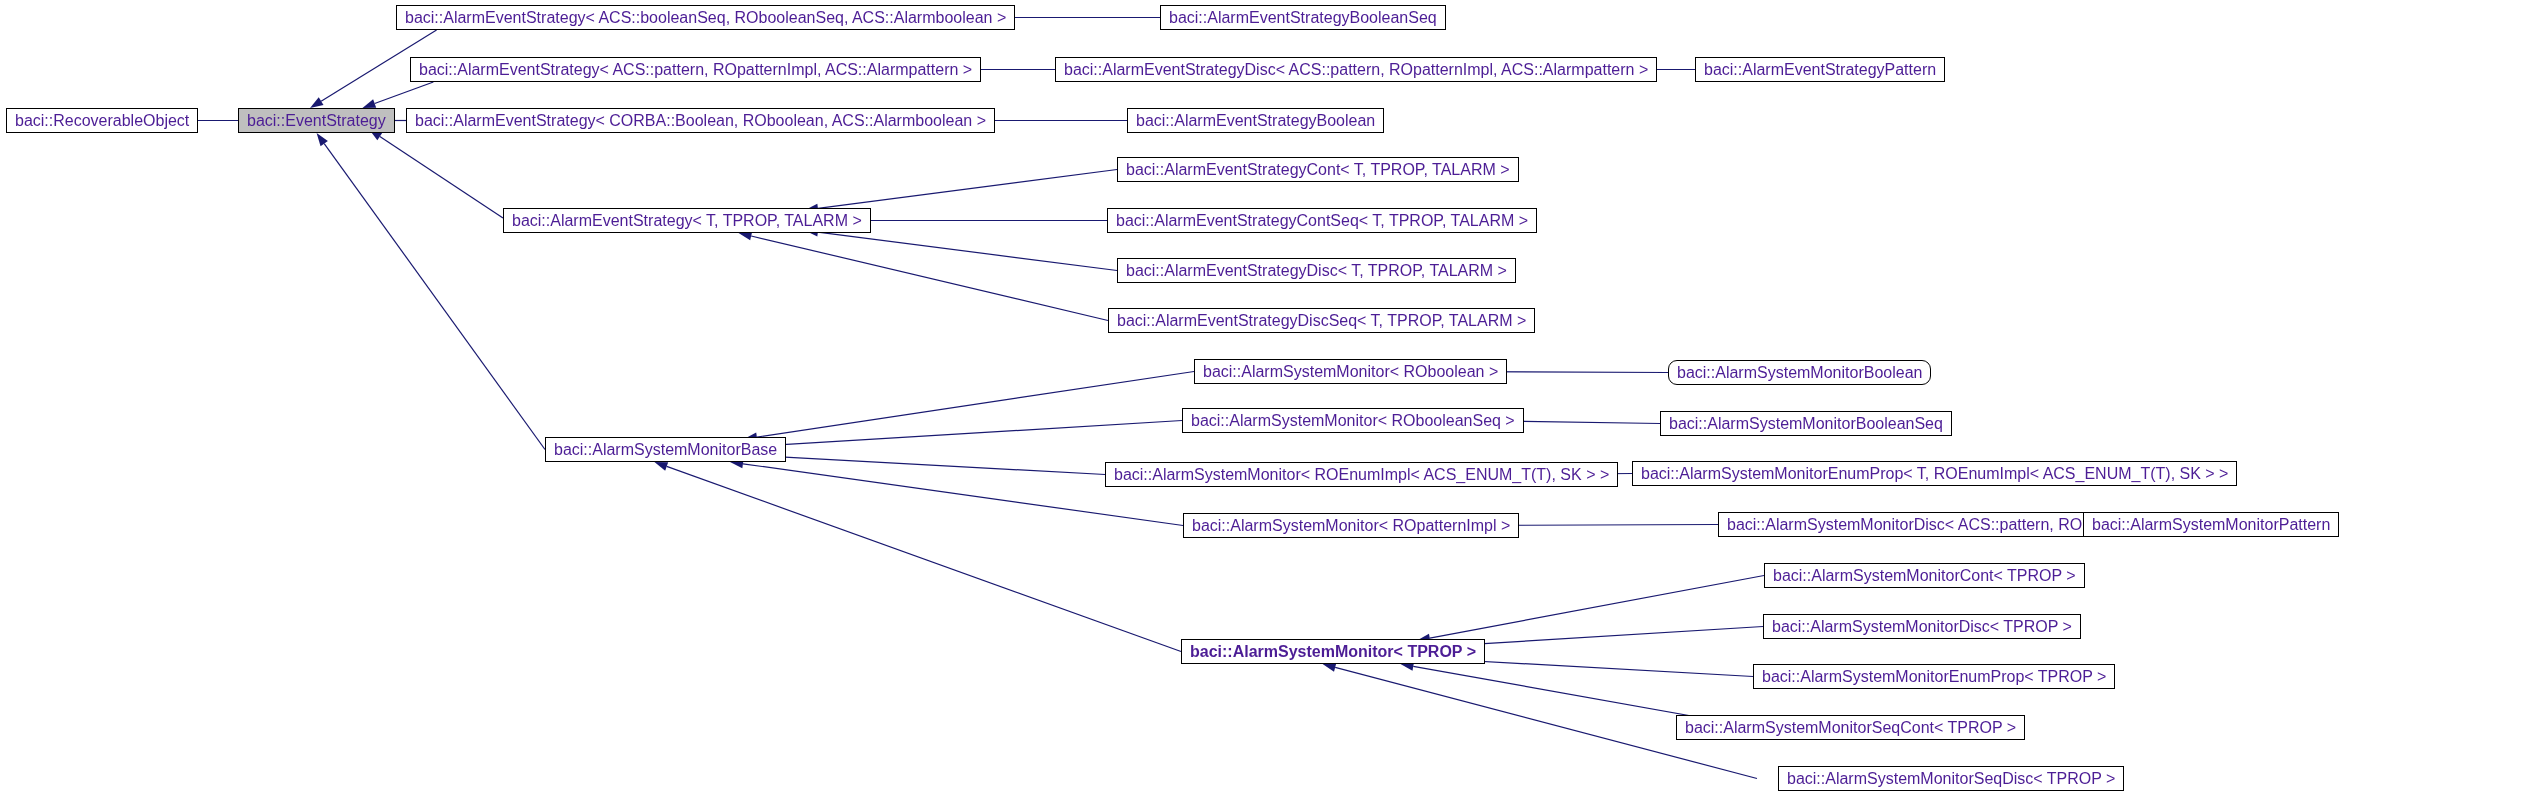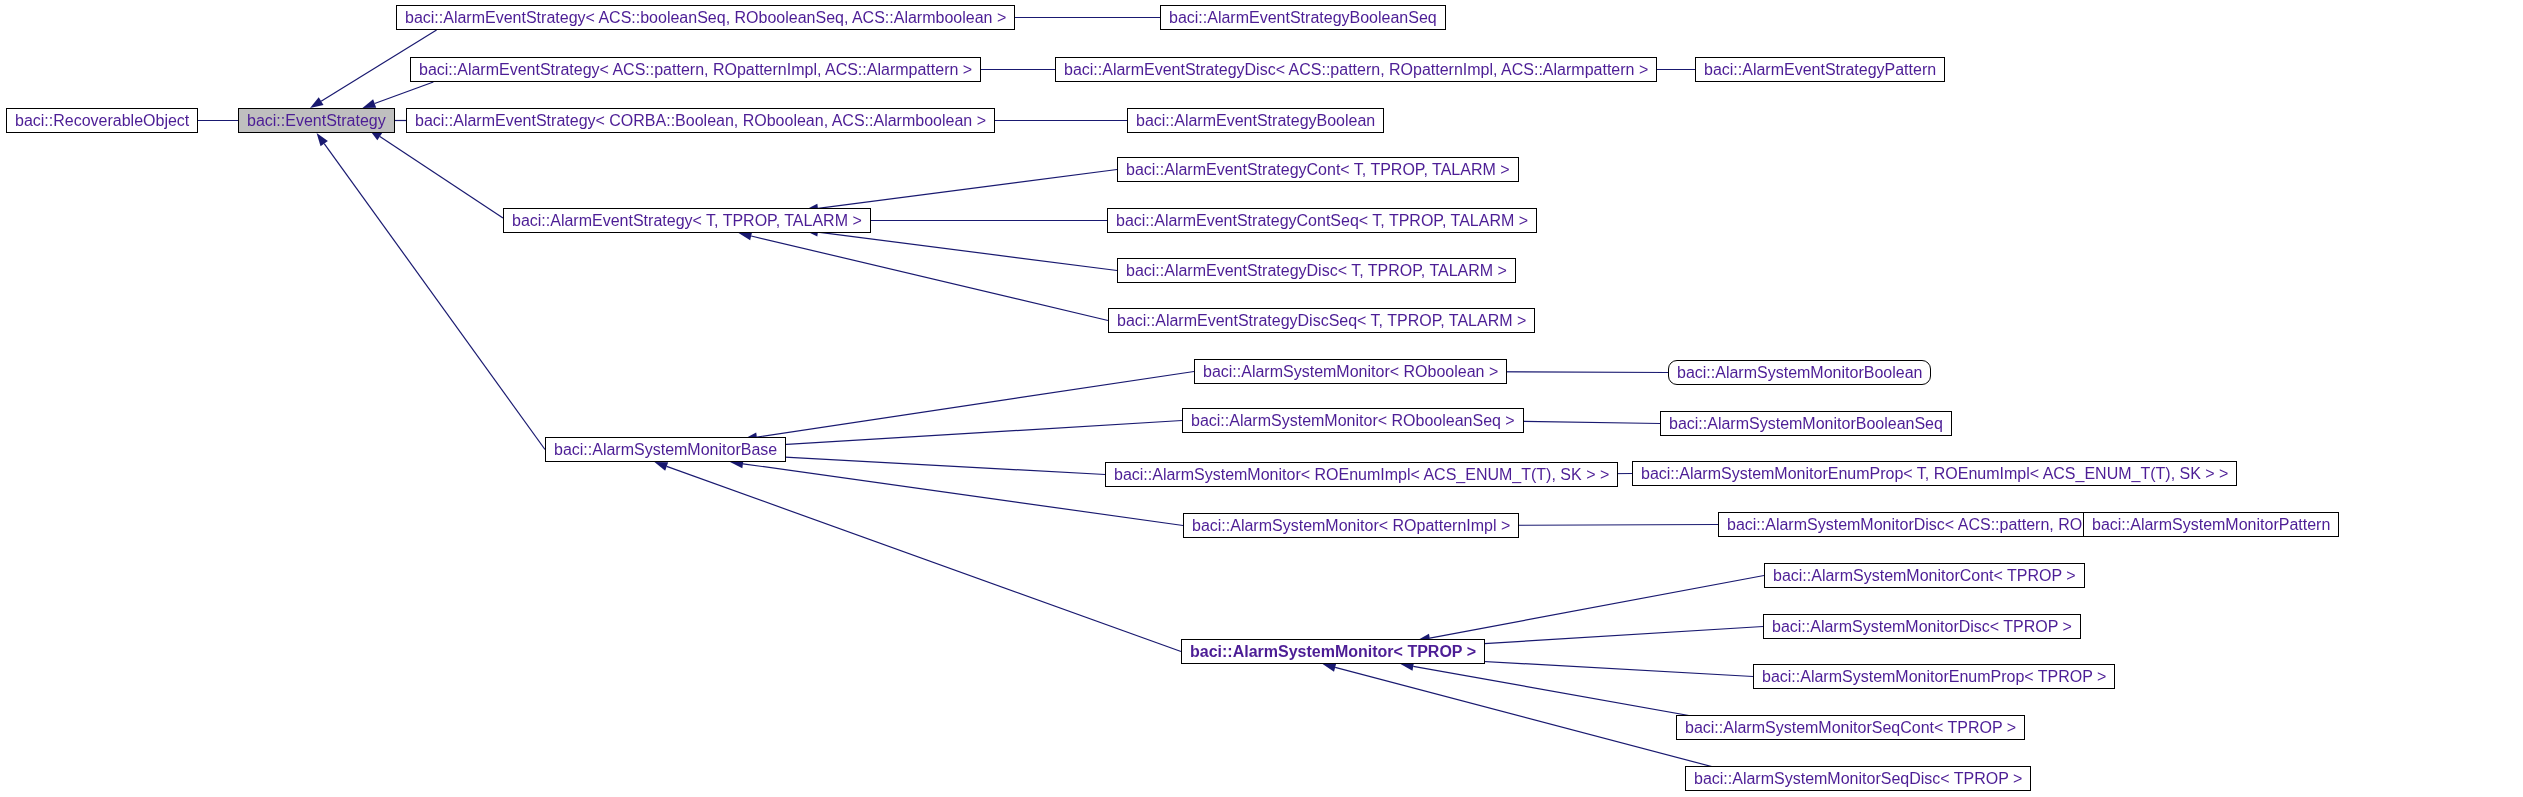--- a/index.html
+++ b/index.html
@@ -112,14 +112,14 @@
     <div class="node" style="left: 1181px; top: 639px; font-weight: bold;">baci::AlarmSystemMonitor&lt; TPROP &gt;</div>
     <div class="node" style="left: 1668px; top: 360px; border-radius: 9px;">baci::AlarmSystemMonitorBoolean</div>
     <div class="node" style="left: 1660px; top: 411px;">baci::AlarmSystemMonitorBooleanSeq</div>
     <div class="node" style="left: 1632px; top: 461px;">baci::AlarmSystemMonitorEnumProp&lt; T, ROEnumImpl&lt; ACS_ENUM_T(T), SK &gt; &gt;</div>
     <div class="node" style="left: 1718px; top: 512px;">baci::AlarmSystemMonitorDisc&lt; ACS::pattern, ROpatternImpl &gt;</div>
     <div class="node" style="left: 2067px; top: 512px; margin-left: 16px;">baci::AlarmSystemMonitorPattern</div>
     <div class="node" style="left: 1764px; top: 563px;">baci::AlarmSystemMonitorCont&lt; TPROP &gt;</div>
     <div class="node" style="left: 1763px; top: 614px;">baci::AlarmSystemMonitorDisc&lt; TPROP &gt;</div>
     <div class="node" style="left: 1753px; top: 664px;">baci::AlarmSystemMonitorEnumProp&lt; TPROP &gt;</div>
     <div class="node" style="left: 1676px; top: 715px;">baci::AlarmSystemMonitorSeqCont&lt; TPROP &gt;</div>
-    <div class="node" style="left: 1685px; top: 766px;">baci::AlarmSystemMonitorSeqDisc&lt; TPROP &gt;</div>
+    <div class="node" style="left: 1778px; top: 766px;">baci::AlarmSystemMonitorSeqDisc&lt; TPROP &gt;</div>
   </div>
 
 </body></html>

